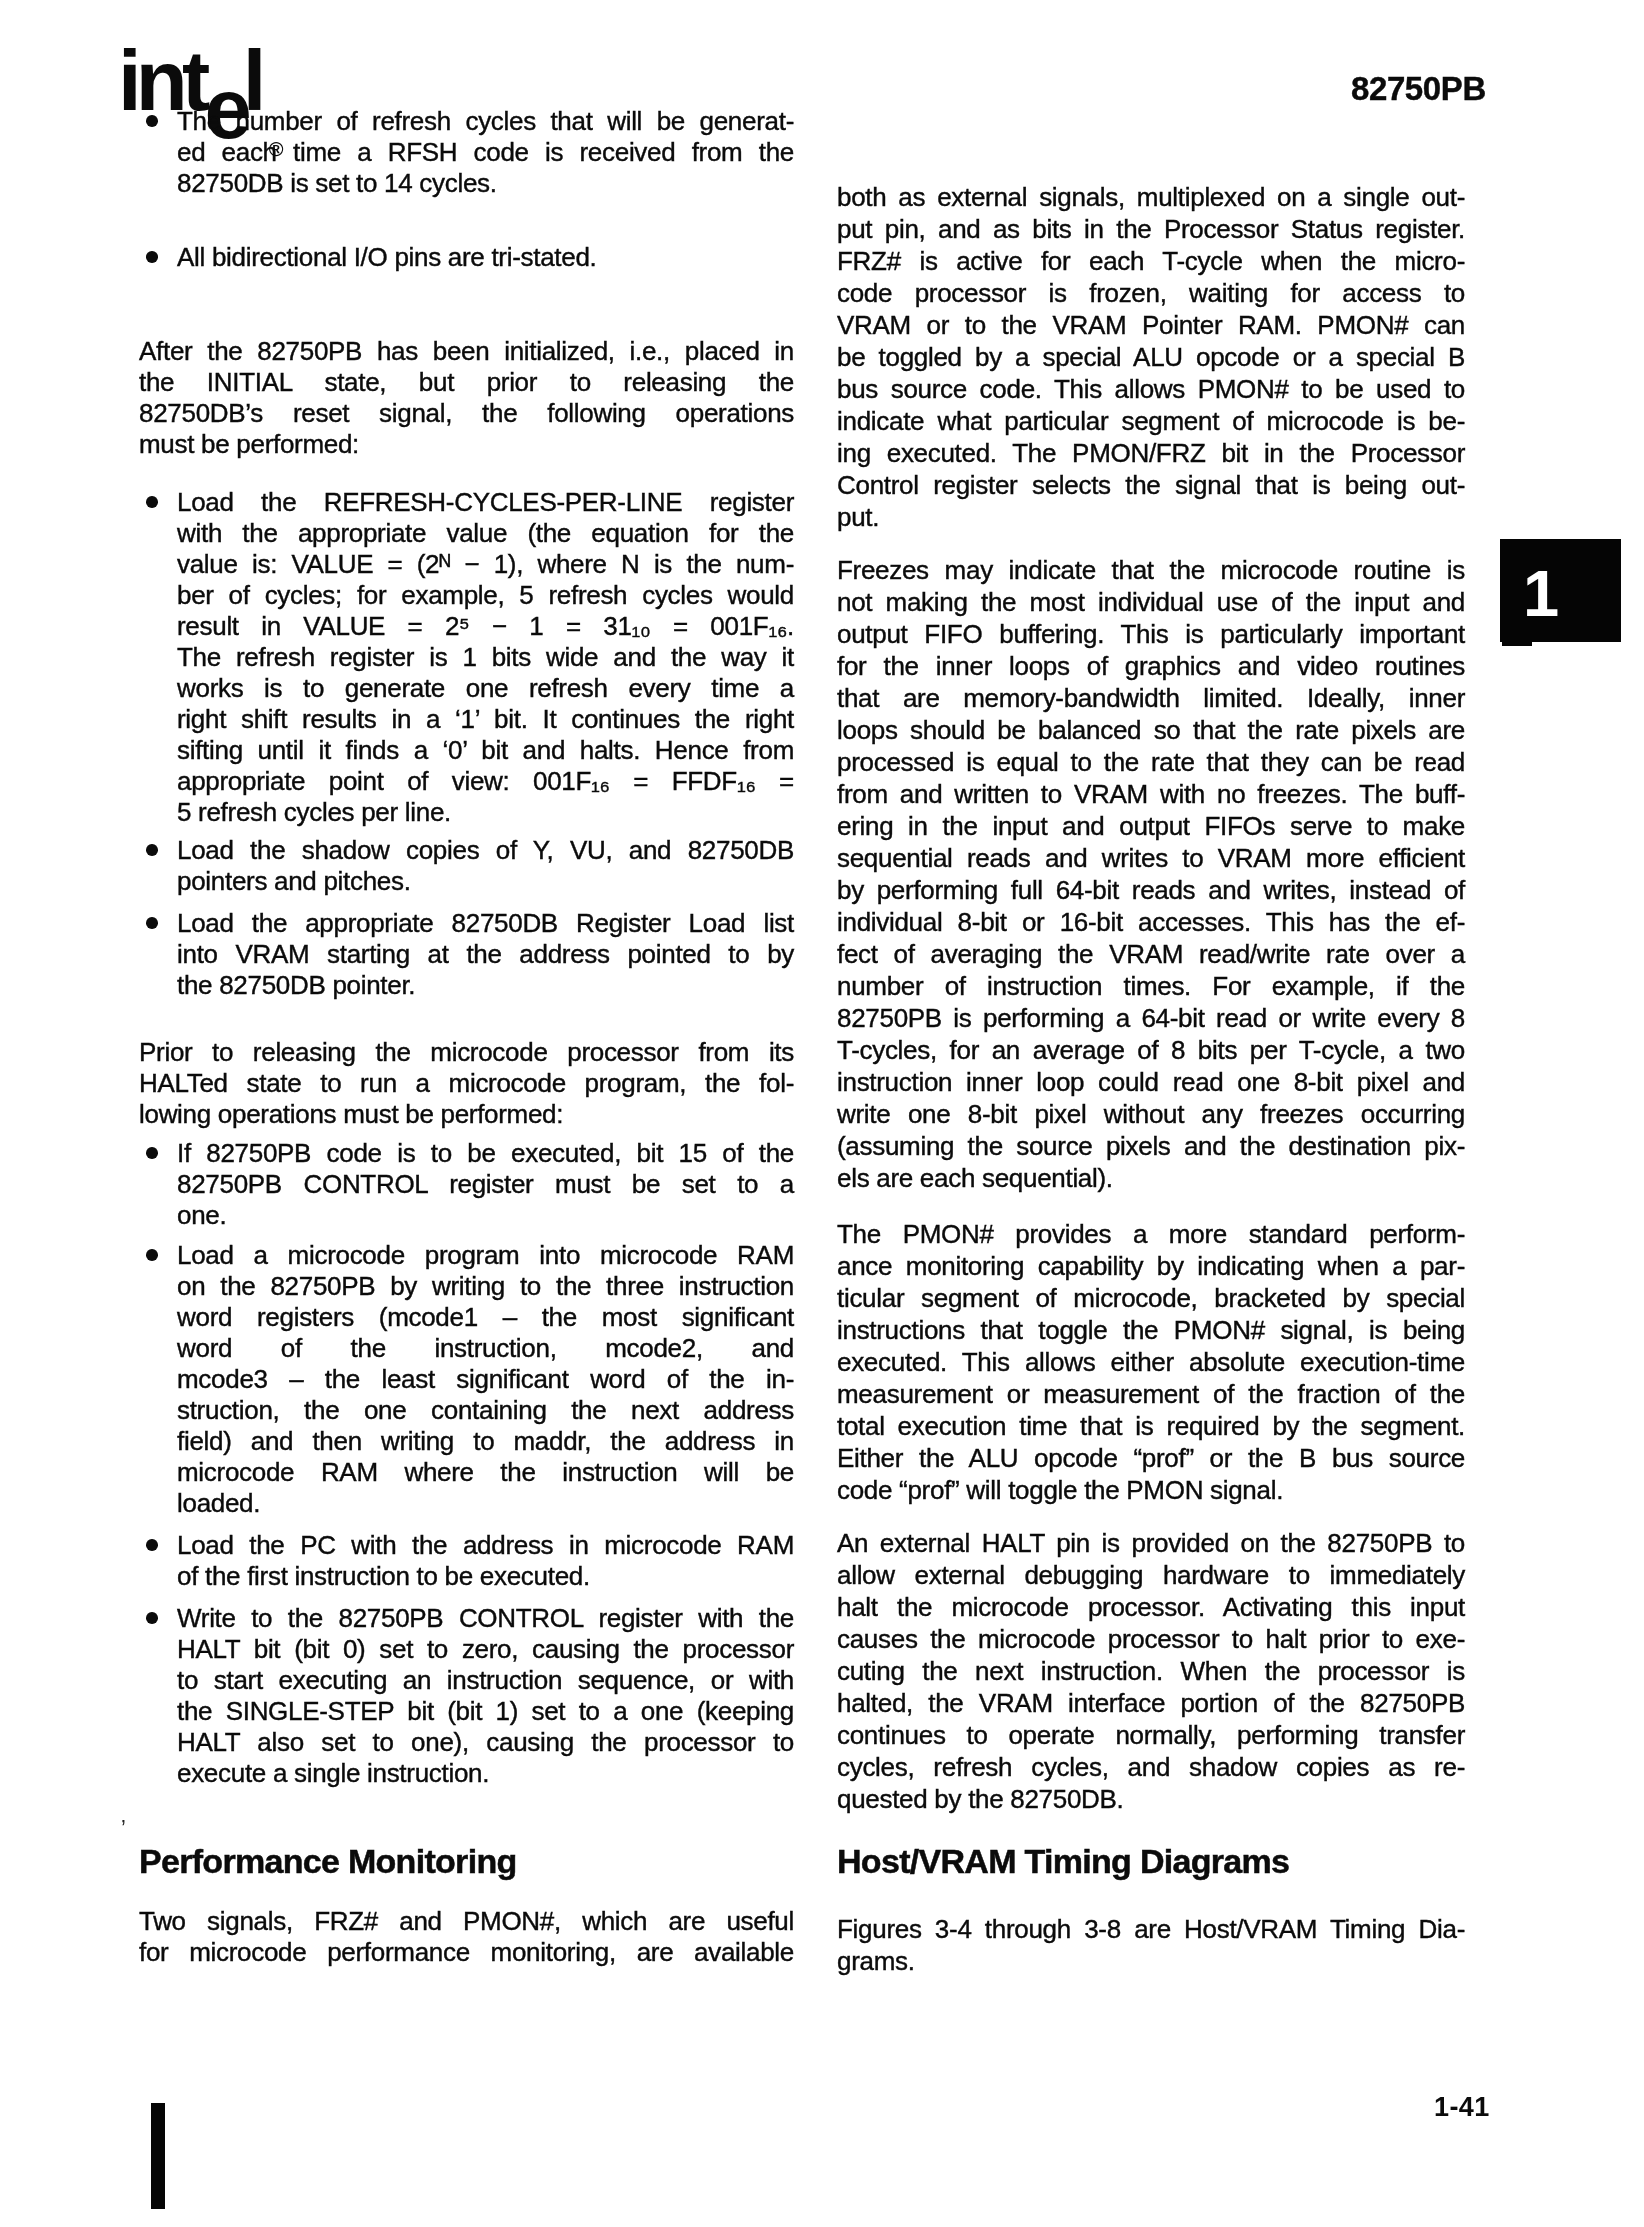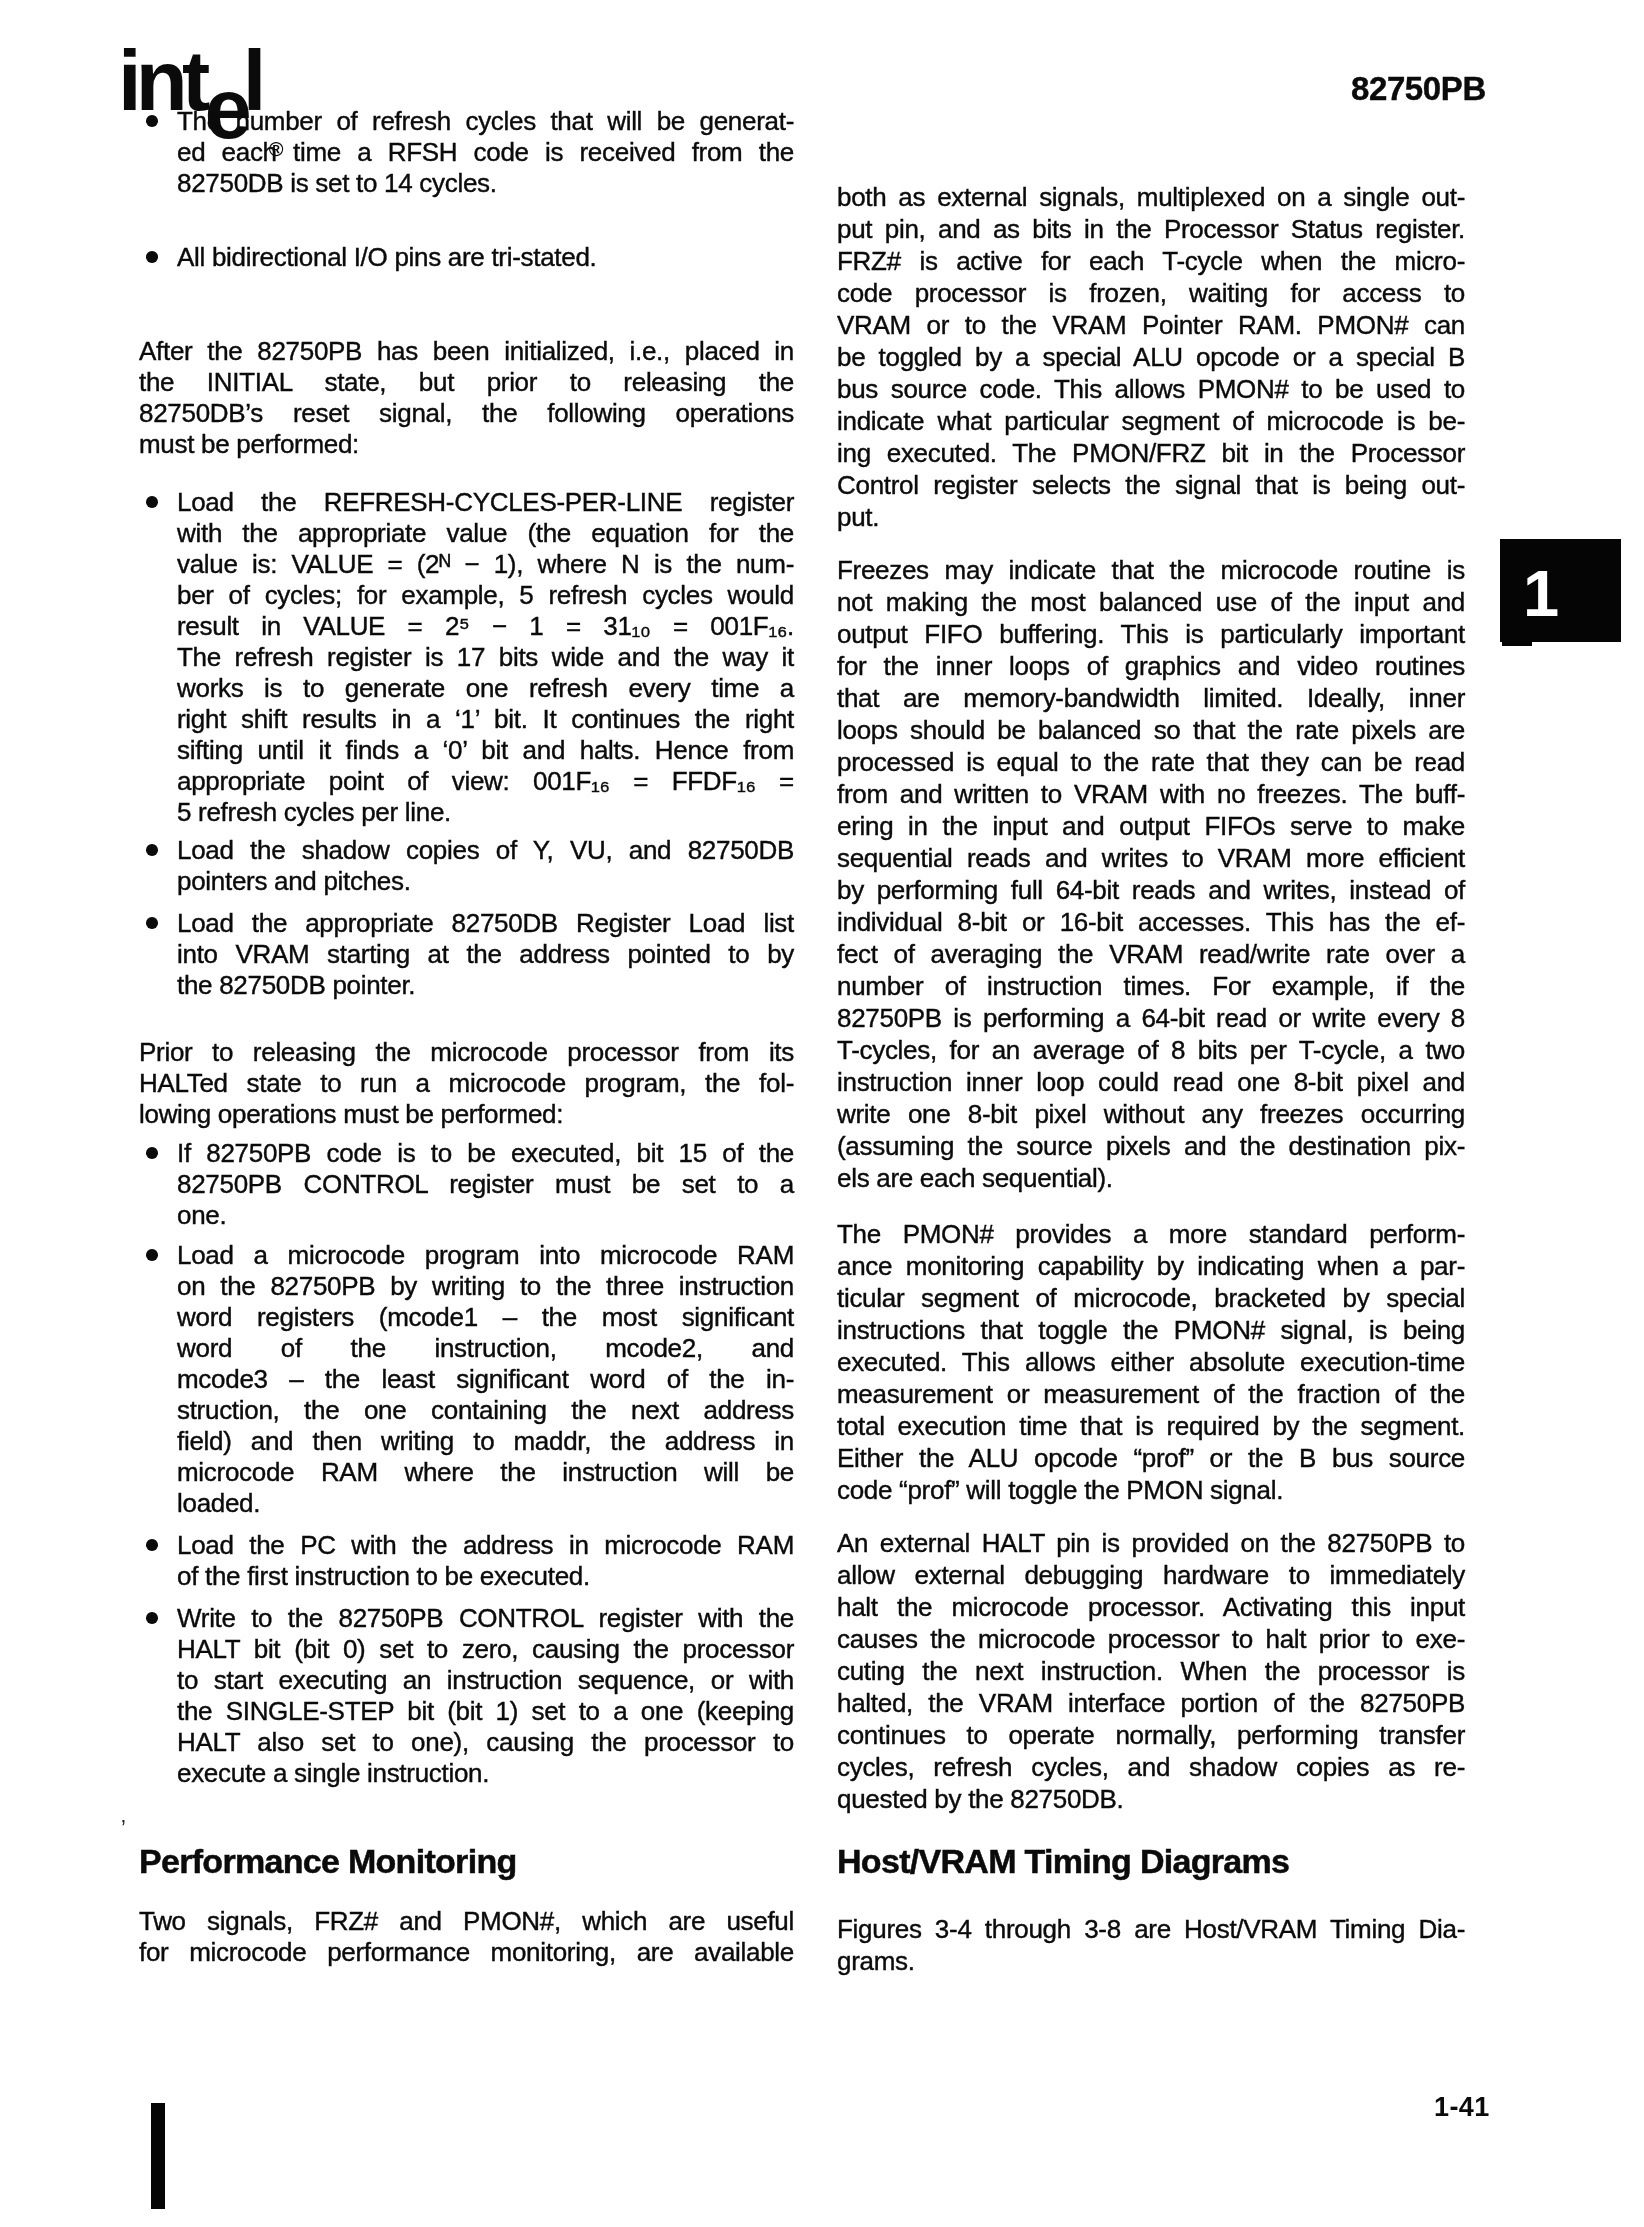--- a/index.html
+++ b/index.html
@@ -78,21 +78,21 @@
     </div>
 
   <div class="bullet lh-l" style="left:177px; top:487px; width:617px;">
     <span class="dot"></span>
     <div class="btext block" style="position:relative; width:617px;">
         <div class="tline">Load the REFRESH-CYCLES-PER-LINE register</div>
         <div class="tline">with the appropriate value (the equation for the</div>
         <div class="tline">value is: VALUE = (2ᴺ − 1), where N is the num-</div>
         <div class="tline">ber of cycles; for example, 5 refresh cycles would</div>
         <div class="tline">result in VALUE = 2⁵ − 1 = 31₁₀ = 001F₁₆.</div>
-        <div class="tline">The refresh register is 17 bits wide and the way it</div>
+        <div class="tline">The refresh register is 1 bits wide and the way it</div>
         <div class="tline">works is to generate one refresh every time a</div>
         <div class="tline">right shift results in a ‘1’ bit. It continues the right</div>
         <div class="tline">sifting until it finds a ‘0’ bit and halts. Hence from</div>
         <div class="tline">appropriate point of view: 001F₁₆ = FFDF₁₆ =</div>
         <div class="tline last">5 refresh cycles per line.</div>
       </div>
   </div>
 
   <div class="bullet lh-l" style="left:177px; top:835px; width:617px;">
     <span class="dot"></span>
@@ -179,21 +179,21 @@
       <div class="tline">be toggled by a special ALU opcode or a special B</div>
       <div class="tline">bus source code. This allows PMON# to be used to</div>
       <div class="tline">indicate what particular segment of microcode is be-</div>
       <div class="tline">ing executed. The PMON/FRZ bit in the Processor</div>
       <div class="tline">Control register selects the signal that is being out-</div>
       <div class="tline last">put.</div>
     </div>
 
   <div class="block lh-r" style="left:837px; top:554px; width:628px;">
       <div class="tline">Freezes may indicate that the microcode routine is</div>
-      <div class="tline">not making the most balanced use of the input and</div>
+      <div class="tline">not making the most individual use of the input and</div>
       <div class="tline">output FIFO buffering. This is particularly important</div>
       <div class="tline">for the inner loops of graphics and video routines</div>
       <div class="tline">that are memory-bandwidth limited. Ideally, inner</div>
       <div class="tline">loops should be balanced so that the rate pixels are</div>
       <div class="tline">processed is equal to the rate that they can be read</div>
       <div class="tline">from and written to VRAM with no freezes. The buff-</div>
       <div class="tline">ering in the input and output FIFOs serve to make</div>
       <div class="tline">sequential reads and writes to VRAM more efficient</div>
       <div class="tline">by performing full 64-bit reads and writes, instead of</div>
       <div class="tline">individual 8-bit or 16-bit accesses. This has the ef-</div>

